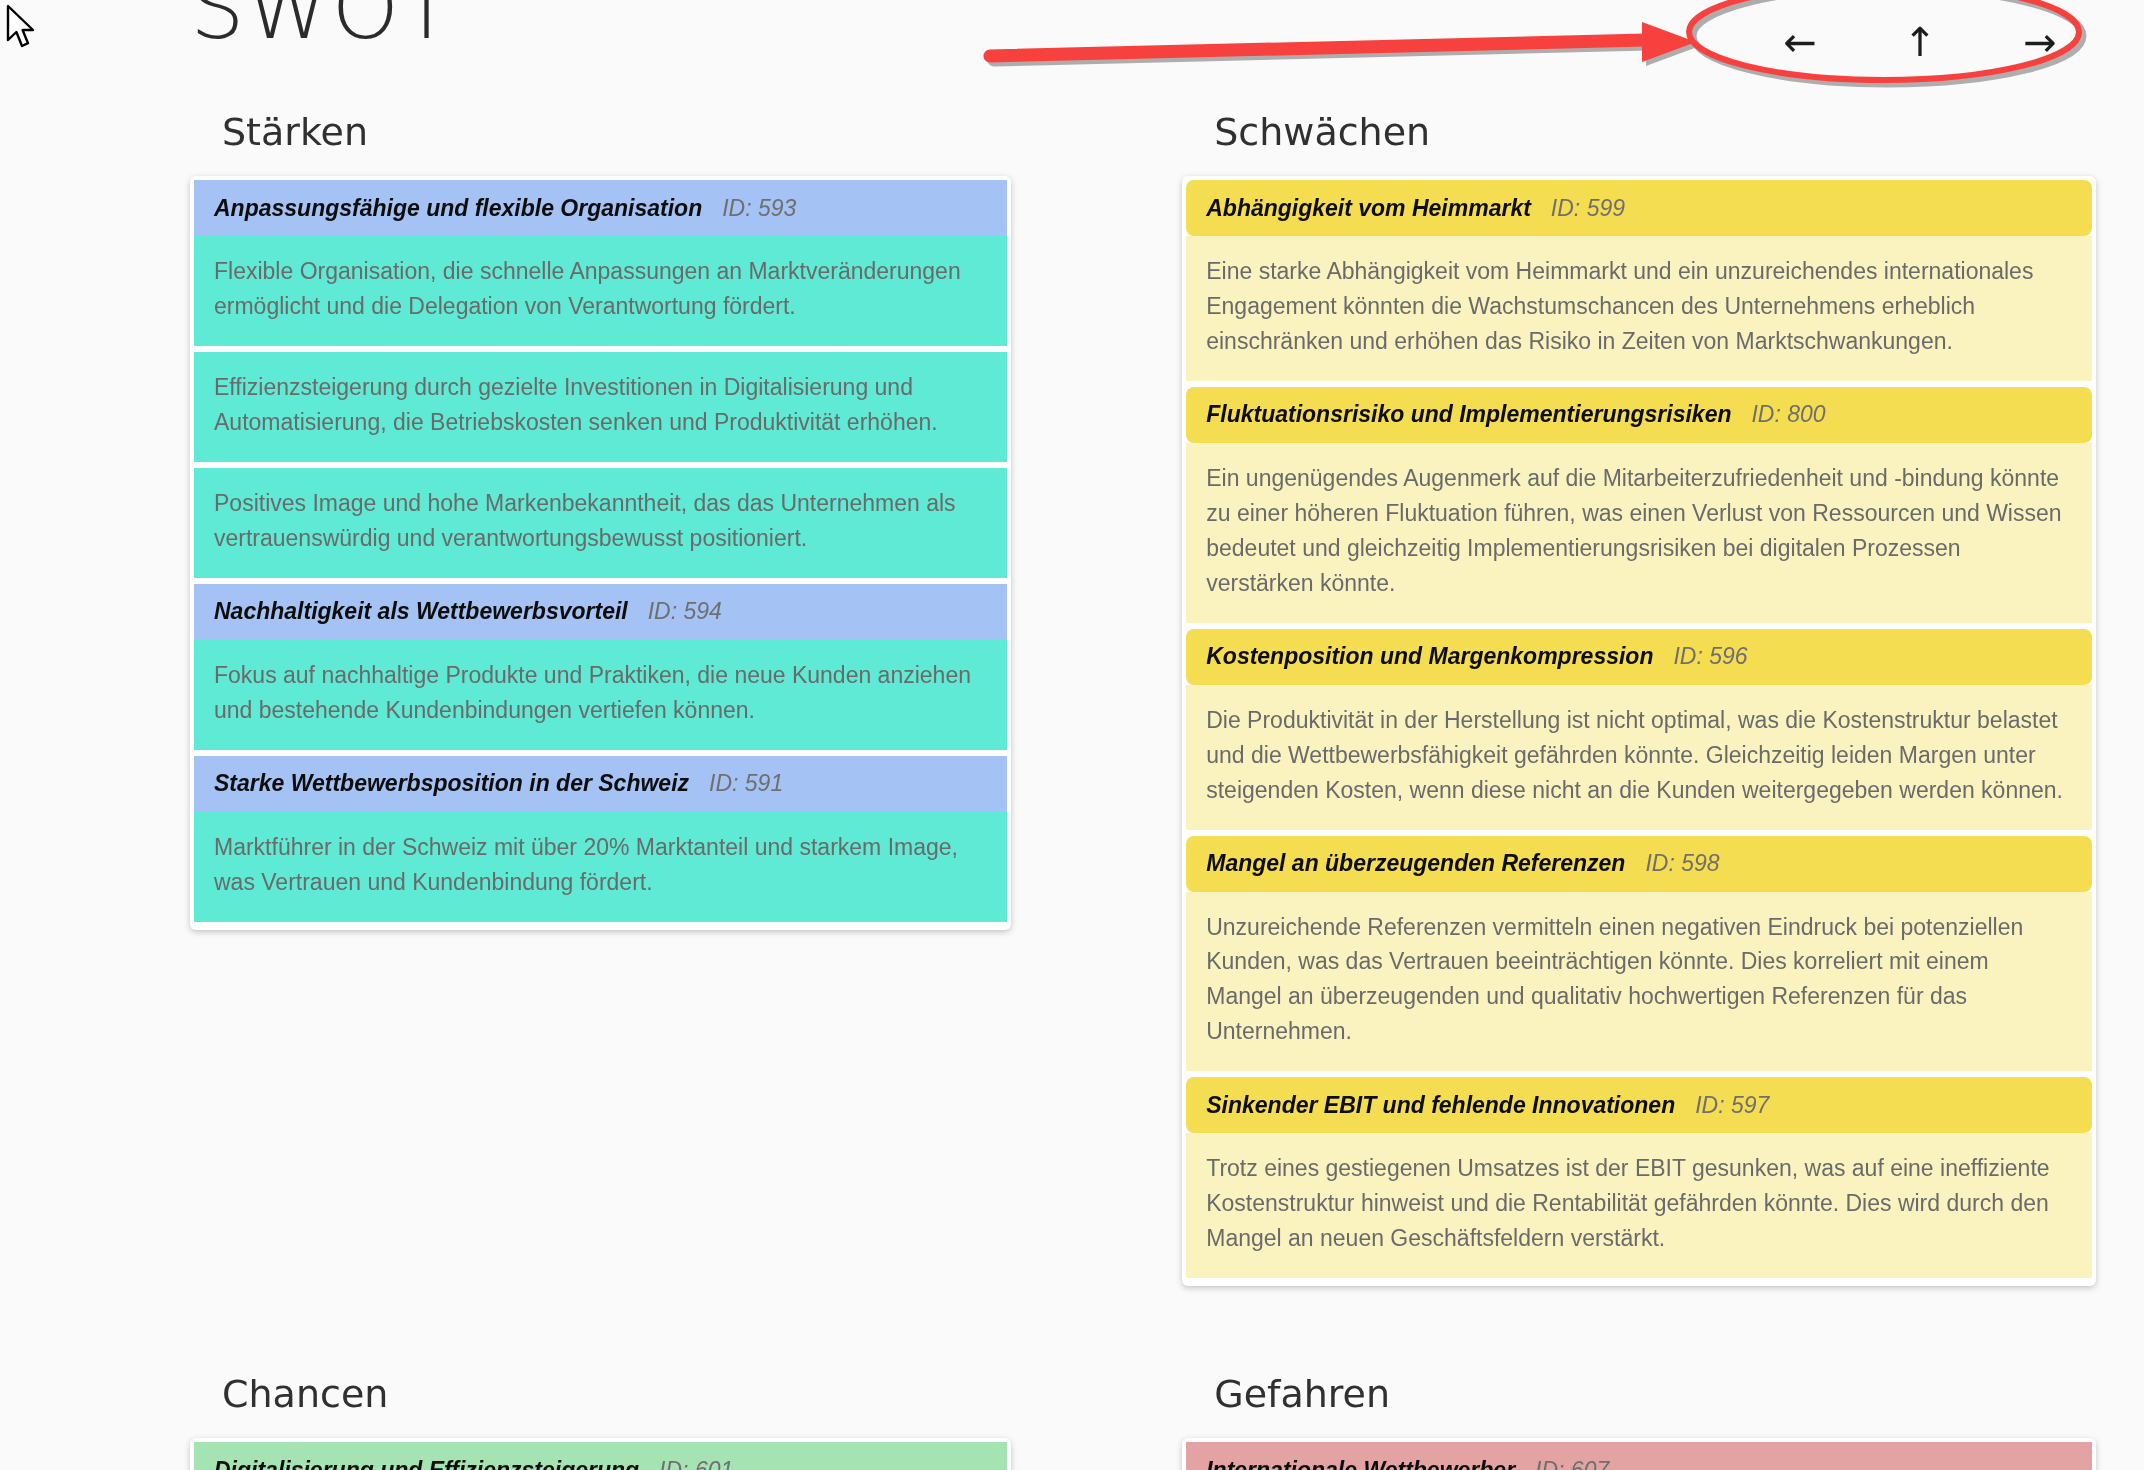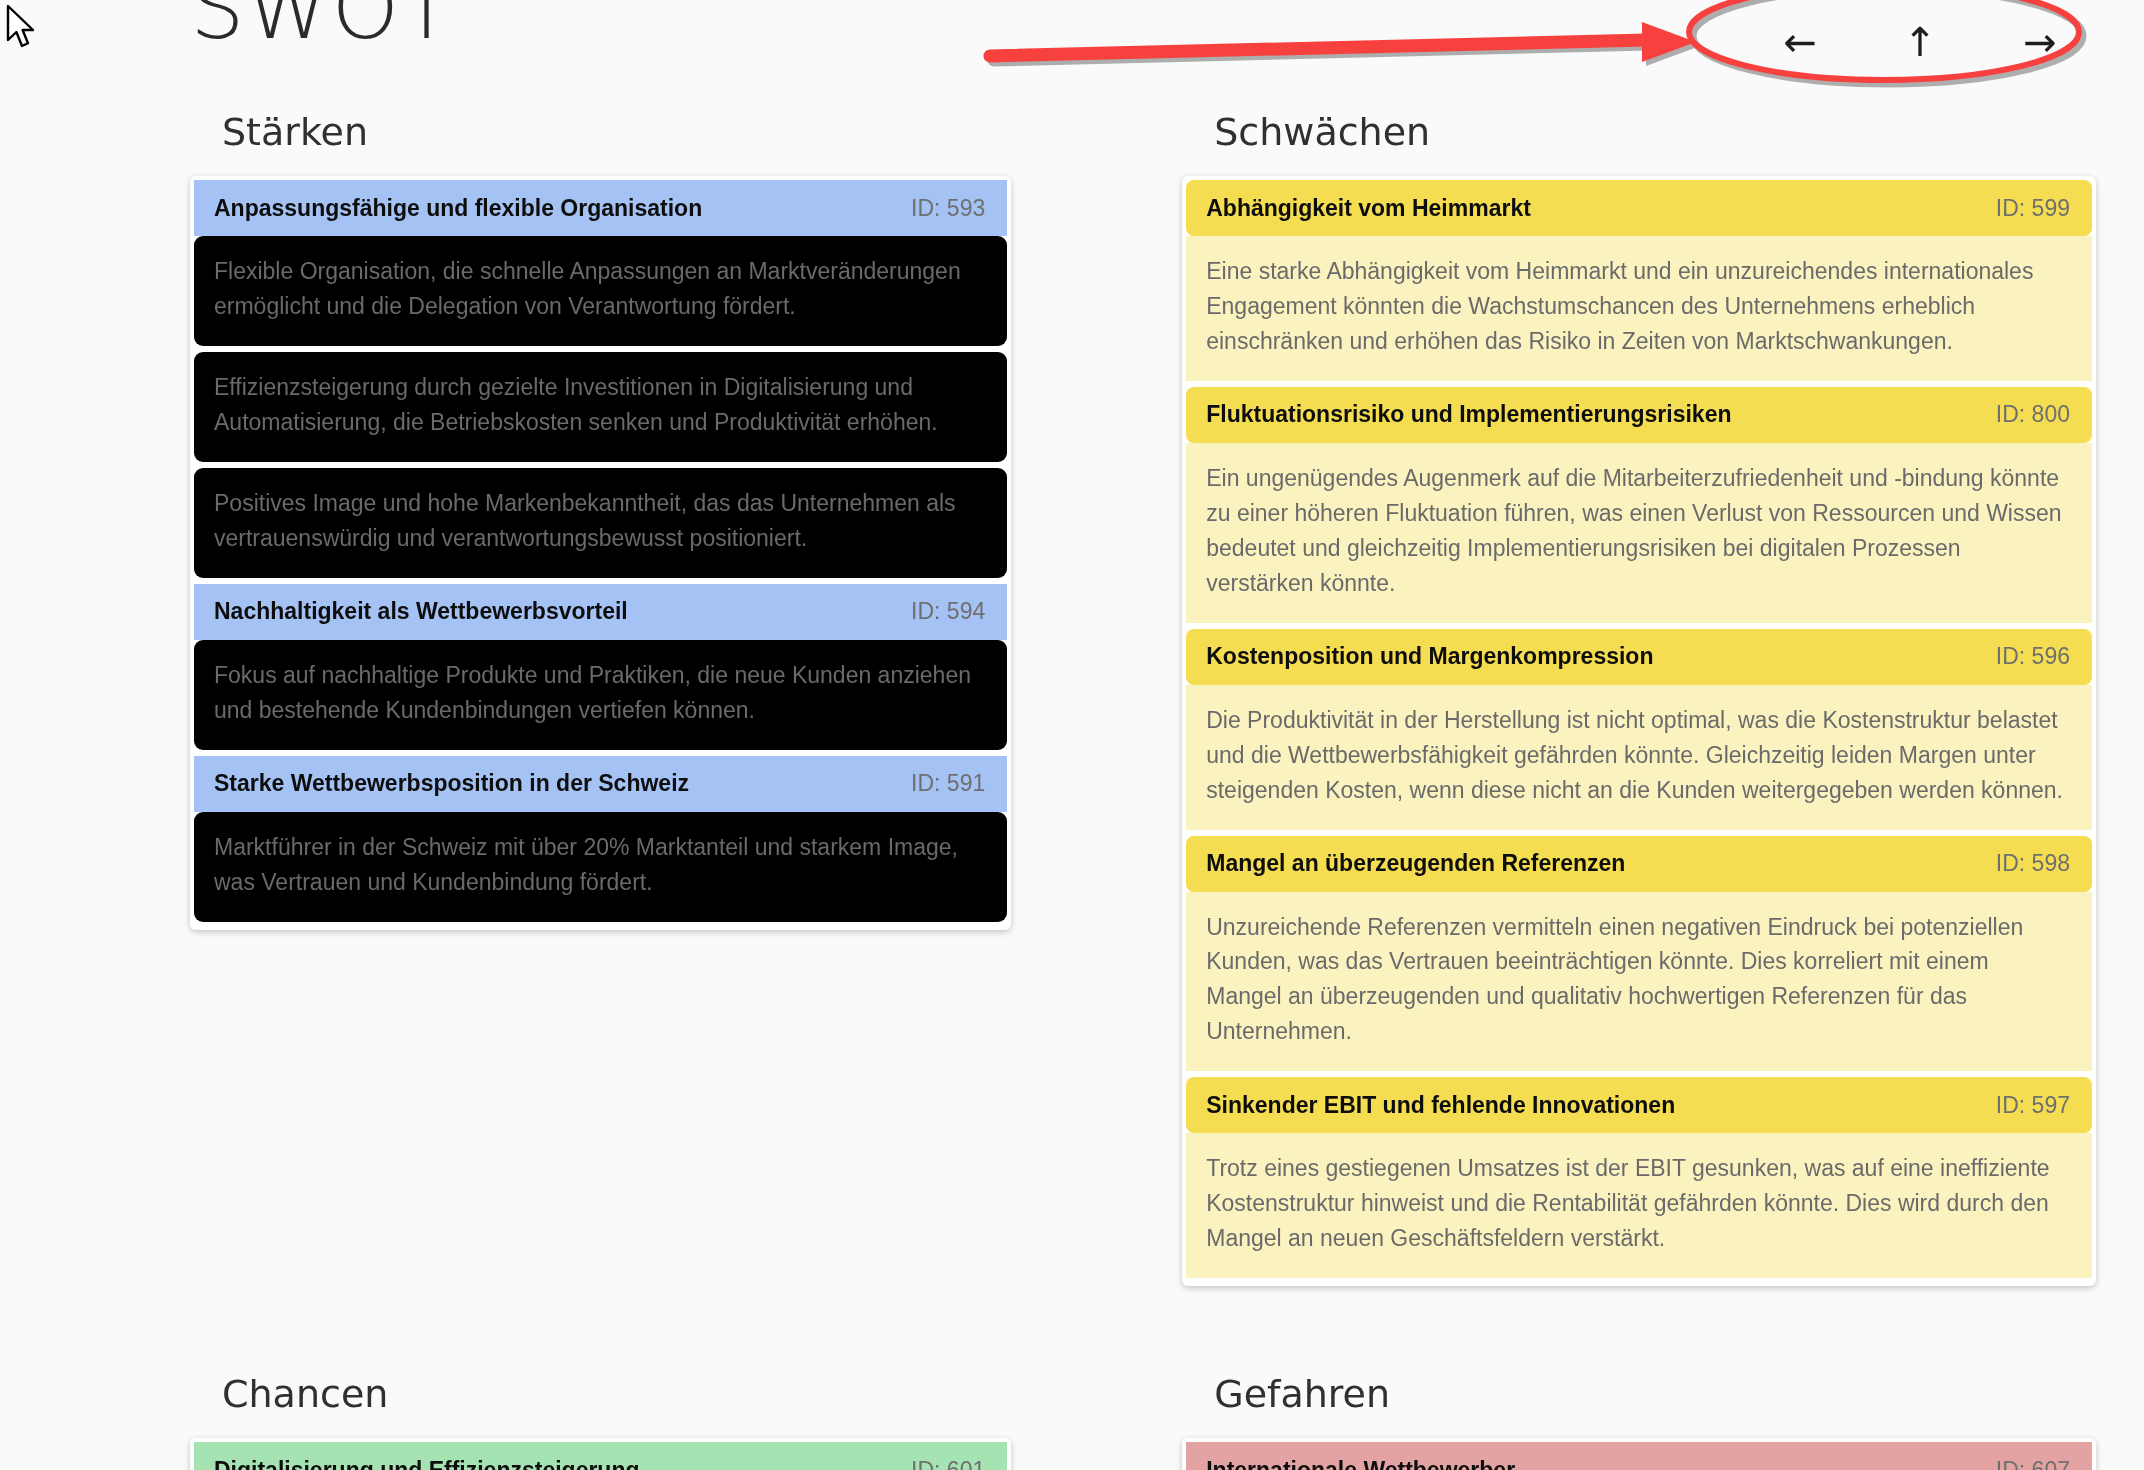--- a/index.html
+++ b/index.html
@@ -96,23 +96,23 @@
     box-shadow: 0 2px 6px rgba(0,0,0,0.22);
     padding: 4px 4px 8px 4px;
   }
 
   .card { margin-bottom: 6px; }
   .card:last-child { margin-bottom: 0; }
 
   .card-head {
     display: flex;
     align-items: center;
-    justify-content: space-between;
     padding: 14px 22px 14px 20px;
     min-height: 56px;
+    font-style: italic;
   }
   .card-head-title {
     font-size: 23px;
     font-weight: bold;
     color: #0d0d0d;
     font-family: "Liberation Sans", sans-serif;
   }
   .card-head-id {
     font-size: 23px;
     font-weight: 400;
@@ -122,21 +122,21 @@
   }
   .card-body {
     padding: 18px 22px 22px 20px;
     font-size: 23px;
     line-height: 1.52;
     color: #6a6a6a;
   }
 
   
   .s .card-head { background: #a4c2f4; }
-  .s .card-body { background: #000000; border-radius: 9px; }
+  .s .card-body { background: #5eead4; }
   
   .w .card-head { background: #f5dd52; border-radius: 8px; }
   .w .card-body { background: #faf3c0; }
   
   .o .card-head { background: #a5e3b2; }
   .o .card-body { background: #e4f7e8; }
   
   .t .card-head { background: #e3a3a3; }
   .t .card-body { background: #f7e1e1; }
 

